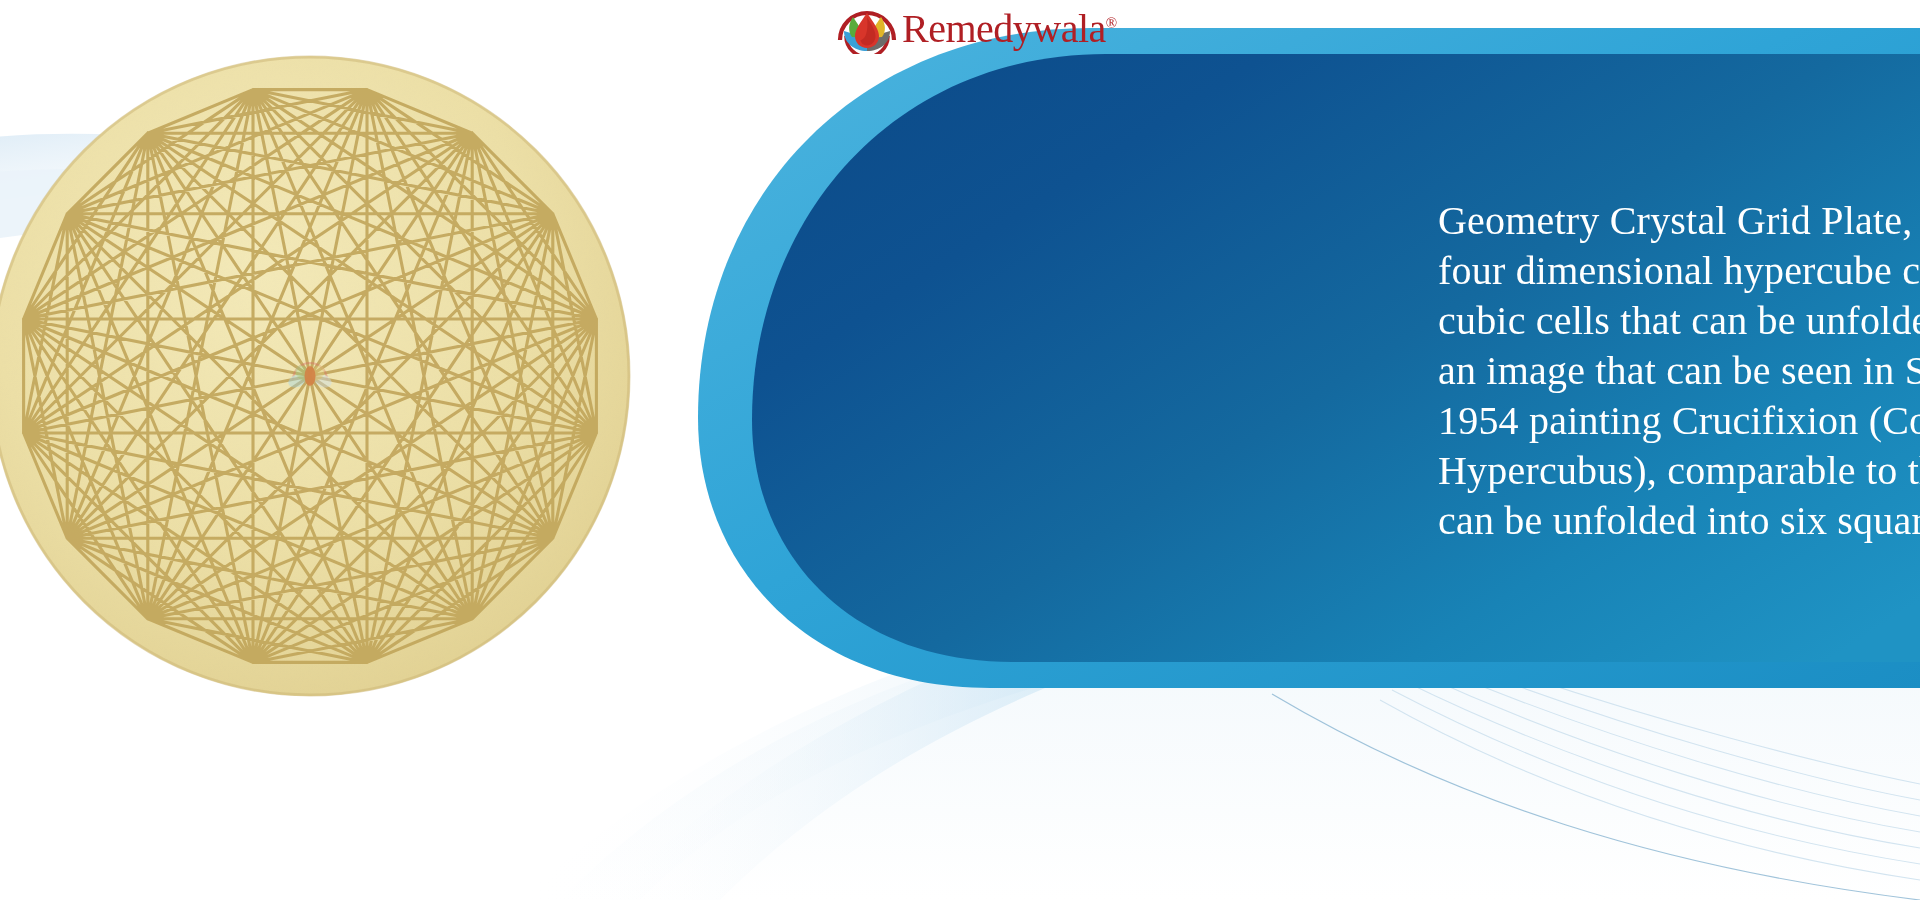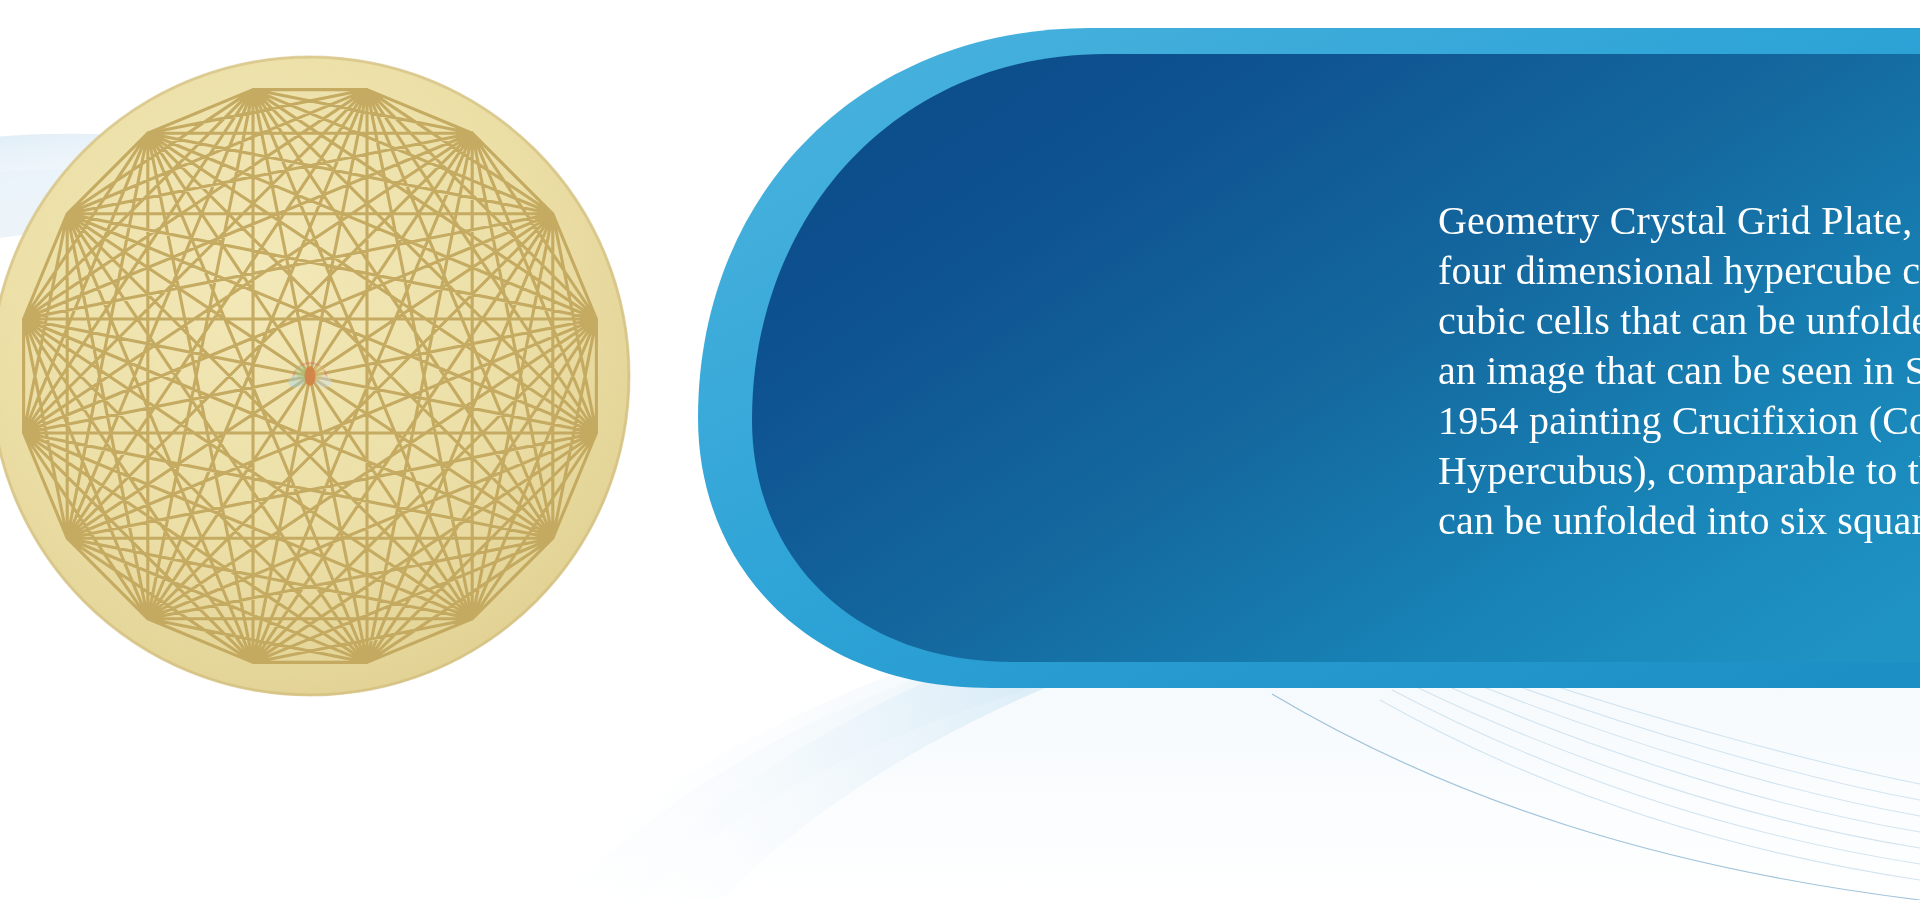--- a/index.html
+++ b/index.html
@@ -155,14 +155,33 @@
       </defs>
 
       <path d="M 1260,0 L 1260,660 L 330,660 C 150,660 38,540 38,390 C 38,168 198,0 430,0 Z" fill="url(#ringG)"></path>
 
       <path d="M 1260,26 L 1260,634 L 352,634 C 192,634 92,528 92,392 C 92,192 232,26 446,26 Z" fill="url(#panelG)"></path>
     </svg>
 
     <div class="panel-text">Geometry Crystal Grid Plate, The tesseract is a four dimensional hypercube consisting of eight cubic cells that can be unfolded to form a cross, an image that can be seen in Salvador Dali's 1954 painting Crucifixion (Corpus Hypercubus), comparable to the way that a cube can be unfolded into six squares.</div>
   </div>
 
+  <div class="logo">
+    <svg class="logo-mark" viewBox="0 0 62 50">
+
+      <path d="M 4,36 A 27 27 0 1 1 58,36" fill="none" stroke="#b01f24" stroke-width="4.2"></path>
+
+      <path d="M 10,32 A 21 21 0 0 0 52,32" fill="none" stroke="#b01f24" stroke-width="3.6"></path>
+
+      <path d="M 31,34 L 8,27 C 8,39 18,47 31,47 Z" fill="#3aa0d8"></path>
+      <path d="M 31,34 L 54,27 C 54,39 44,47 31,47 Z" fill="#6d6c6a"></path>
+      <path d="M 31,34 L 17,13 C 12,20 12,28 16,33 Z" fill="#5aab3c"></path>
+      <path d="M 31,34 L 45,13 C 50,20 50,28 46,33 Z" fill="#e0b528"></path>
+
+      <path d="M 31,9 C 38,19 43,26 43,32 C 43,39 37.5,44 31,44 C 24.5,44 19,39 19,32 C 19,26 24,19 31,9 Z" fill="#d8352a"></path>
+      <path d="M 31,13 C 36,21 39.5,27 39.5,32 C 39.5,37.5 35.5,41.5 31,41.5 C 27.5,41.5 25,39 24.5,36 C 28,36 33,30 31,13 Z" fill="#b3201c" opacity="0.55"></path>
+    </svg>
+    <div class="logo-text">
+      <span>Remedywala</span><span class="logo-reg">®</span>
+    </div>
+  </div>
 
 </div>
 
 </body></html>

